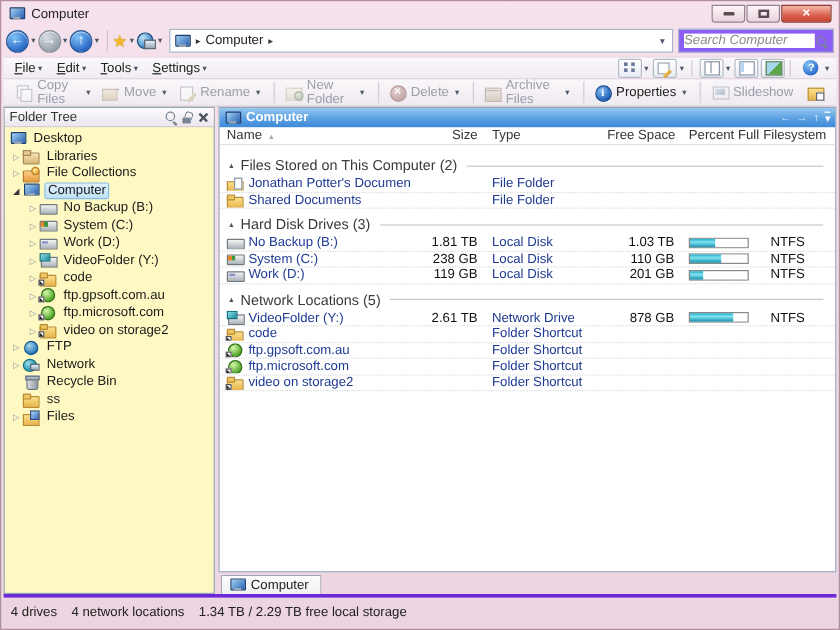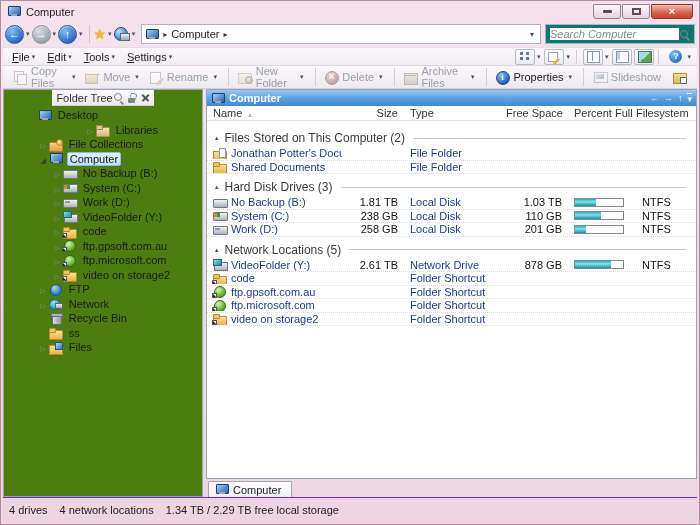--- a/index.html
+++ b/index.html
@@ -23,21 +23,21 @@
   .circbtn.disabled{background:radial-gradient(circle at 35% 30%,#d8dde2,#9aa4ae 70%,#828c96);border-color:#8a929a;}
   .caret{font-size:7px;color:#4a5568;margin:0 2px;}
   .navsep{width:1px;height:18px;background:#d8bfcc;margin:0 4px;}
   .star{color:#f4b82a;font-size:14px;line-height:1;text-shadow:0 0 1px #b8831a;}
   .globeb{width:16px;height:14px;position:relative;}
   .globeb::before{content:"";position:absolute;left:0;top:0;width:12px;height:12px;border-radius:50%;background:radial-gradient(circle at 35% 30%,#bfe2f2,#3a86c8 70%,#1f5a96);border:1px solid #1d4a7e;}
   .globeb::after{content:"";position:absolute;right:0;bottom:0;width:8px;height:6px;background:linear-gradient(#e8eef4,#9aa8b4);border:1px solid #5a6878;}
   .addrbar{flex:1;height:20px;background:#fff;border:1px solid #a8b4c8;display:flex;align-items:center;margin:0 4px;padding:0 3px;}
   .addrbar .crumb-sep{font-size:8px;color:#333;margin:0 4px;}
   .addr-caret{margin-left:auto;color:#4a5568;font-size:8px;padding:0 3px;}
-  .searchbox{width:150px;height:20px;background:#0f766e;border:1px solid #a8b4c8;display:flex;align-items:center;padding:0 4px;}
+  .searchbox{width:130px;height:20px;background:#8b5cf6;border:1px solid #a8b4c8;display:flex;align-items:center;padding:0 4px;}
   .searchbox input{border:none;outline:none;flex:1;font-size:11px;min-width:0;}
   .searchbox input::placeholder{color:#8a8a8a;font-style:italic;}
   .ic-mag{width:11px;height:11px;position:relative;flex:none;}
   .ic-mag::before{content:"";position:absolute;left:1px;top:1px;width:6px;height:6px;border:1.5px solid #7a8694;border-radius:50%;}
   .ic-mag::after{content:"";position:absolute;right:0;bottom:0;width:4px;height:1.5px;background:#7a8694;transform:rotate(45deg);}
 
   
   .menurow{height:18px;display:flex;align-items:center;flex:none;background:linear-gradient(#fbf9fb,#f1ecf2);border-top:1px solid #e8dce6;padding:0 4px;}
   .menu-item{display:flex;align-items:center;padding:1px 5px;color:#222;}
   .menu-item u{text-decoration:underline;}
@@ -77,21 +77,21 @@
   .aic-archive::after{content:"";position:absolute;left:1px;top:4px;width:12px;height:1px;background:#9a7a3a;}
   .aic-props::before{content:"";position:absolute;left:1px;top:0;width:12px;height:12px;border-radius:50%;background:radial-gradient(circle at 35% 30%,#8ac2f0,#1a5ab8 75%);border:1px solid #1a4a8e;}
   .aic-props::after{content:"i";position:absolute;left:1px;top:0;width:12px;height:12px;color:#fff;font-size:9px;font-weight:bold;font-family:"Liberation Serif",serif;text-align:center;line-height:12px;}
   .aic-slideshow::before{content:"";position:absolute;left:1px;top:1px;width:12px;height:9px;background:#f0f2f4;border:1px solid #8a94a4;}
   .aic-slideshow::after{content:"";position:absolute;left:3px;top:3px;width:8px;height:5px;background:linear-gradient(135deg,#a8d8f0,#4a7ac8);}
   .aic-customize::before{content:"";position:absolute;left:1px;top:2px;width:12px;height:9px;background:linear-gradient(#fbe08a,#e8b34b);border:1px solid #b98a2e;}
   .aic-customize::after{content:"";position:absolute;right:0;bottom:0;width:5px;height:5px;background:#fff;border:1px solid #667;}
 
   
   .main{flex:1;display:flex;min-height:0;}
-  .treepanel{width:200px;flex:none;background:#4d7c0f;border:1px solid #98a4b8;display:flex;flex-direction:column;align-items:center;}
+  .treepanel{width:176px;flex:none;background:#fef9c3;border:1px solid #98a4b8;display:flex;flex-direction:column;}
   .treehdr{height:16px;flex:none;background:linear-gradient(#fbfafc,#ece8ee);border-bottom:1px solid #d4ccd6;display:flex;align-items:center;padding:0 4px;color:#333;}
   .treehdr .th-icons{margin-left:auto;display:flex;align-items:center;gap:4px;}
   .ic-lock{width:9px;height:10px;position:relative;}
   .ic-lock::before{content:"";position:absolute;left:0;bottom:0;width:7px;height:5px;background:#7a8694;border-radius:1px;}
   .ic-lock::after{content:"";position:absolute;right:0;top:0;width:5px;height:5px;border:1.5px solid #7a8694;border-bottom:none;border-radius:3px 3px 0 0;transform:rotate(18deg);}
   .ic-xmark{width:9px;height:9px;position:relative;}
   .ic-xmark::before,.ic-xmark::after{content:"";position:absolute;left:0;top:4px;width:9px;height:1.6px;background:#4a5560;}
   .ic-xmark::before{transform:rotate(45deg);}
   .ic-xmark::after{transform:rotate(-45deg);}
   .treebody{flex:1;overflow:hidden;padding-top:2px;}
@@ -124,21 +124,21 @@
   .row .cname{display:flex;align-items:center;gap:4px;color:#1f3a93;}
   .row .csize,.row .cfree{text-align:right;color:#111;}
   .row .ctype{color:#1f3a93;}
   .row .cfs{color:#111;padding-left:12px;}
   .pbar{width:50px;height:9px;border:1px solid #888;background:#fff;}
   .pfill{height:100%;background:linear-gradient(#23aec8,#7fe3f2 40%,#1791ab);}
 
   
   .tabbar{height:18px;flex:none;display:flex;align-items:flex-end;padding-left:2px;}
   .tab{display:flex;align-items:center;gap:4px;height:16px;padding:0 10px 0 6px;background:linear-gradient(#fdfdfd,#eef0f2);border:1px solid #a0a8b8;border-bottom:none;border-radius:2px 2px 0 0;}
-  .statusbar{height:17px;flex:none;display:flex;align-items:center;padding:12px 6px;border-top:1px solid #6d28d9;color:#222;}
+  .statusbar{height:17px;flex:none;display:flex;align-items:center;padding:12px 6px;border-top:3px solid #6d28d9;color:#222;}
   .statusbar span{margin-right:12px;}
 
   
   .ic{position:relative;display:inline-block;width:14px;height:11px;flex:none;vertical-align:middle;}
   .ic-monitor::before{content:"";position:absolute;left:1px;top:0;width:11px;height:8px;background:linear-gradient(135deg,#9fd0f5,#2b62b0);border:1px solid #1d3e6e;border-radius:1px;}
   .ic-monitor::after{content:"";position:absolute;left:4px;top:8px;width:6px;height:2px;background:#9aa6b2;}
   .ic-folder::before{content:"";position:absolute;left:0;top:3px;width:12px;height:8px;background:linear-gradient(#fbe08a,#e8b34b);border:1px solid #b98a2e;border-radius:1px;}
   .ic-folder::after{content:"";position:absolute;left:0;top:1px;width:5px;height:3px;background:#edc564;border:1px solid #b98a2e;border-radius:1px;}
   .ic-folder-docs::before{content:"";position:absolute;left:0;top:3px;width:12px;height:8px;background:linear-gradient(#fbe08a,#e8b34b);border:1px solid #b98a2e;}
   .ic-folder-docs::after{content:"";position:absolute;right:1px;top:0;width:5px;height:8px;background:#fff;border:1px solid #8a94a4;}
@@ -319,21 +319,21 @@
           <span class="ic-mag"></span>
           <span class="ic-lock"></span>
           <span class="ic-xmark"></span>
         </span>
       </div>
       <div class="treebody" id="tree">
           <div class="trow" style="padding-left: 4px;">
             <span class="ic ic-monitor"></span>
             <span class="tlabel">Desktop</span>
           </div>
-          <div class="trow" style="padding-left: 4px; margin-left: 47px;">
+          <div class="trow" style="padding-left: 4px;">
             <span class="exp exp-c"></span>
             <span class="ic ic-lib"></span>
             <span class="tlabel">Libraries</span>
           </div>
           <div class="trow" style="padding-left: 4px;">
             <span class="exp exp-c"></span>
             <span class="ic ic-collections"></span>
             <span class="tlabel">File Collections</span>
           </div>
           <div class="trow sel" style="padding-left: 4px;">
@@ -498,21 +498,21 @@
                   <div class="pfill" style="width: 54%;"></div>
                 </div>
               </div>
               <div class="cell cfs">NTFS</div>
             </div>
             <div class="row">
               <div class="cell cname">
                 <span class="ic ic-drive-work"></span>
                 <span>Work (D:)</span>
               </div>
-              <div class="cell csize">258 GB</div>
+              <div class="cell csize">119 GB</div>
               <div class="cell ctype">Local Disk</div>
               <div class="cell cfree">201 GB</div>
               <div class="cell">
                 <div class="pbar">
                   <div class="pfill" style="width: 22%;"></div>
                 </div>
               </div>
               <div class="cell cfs">NTFS</div>
             </div>
             <div class="grp">

